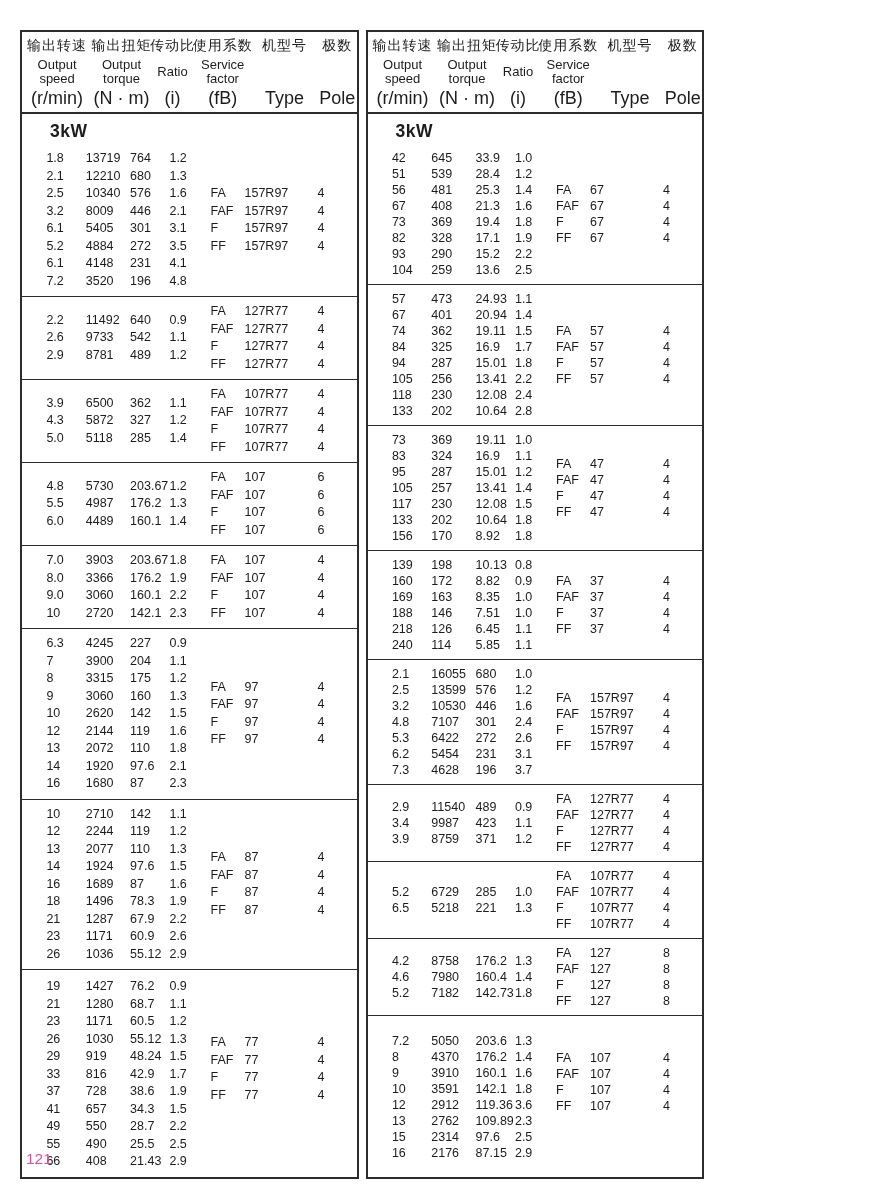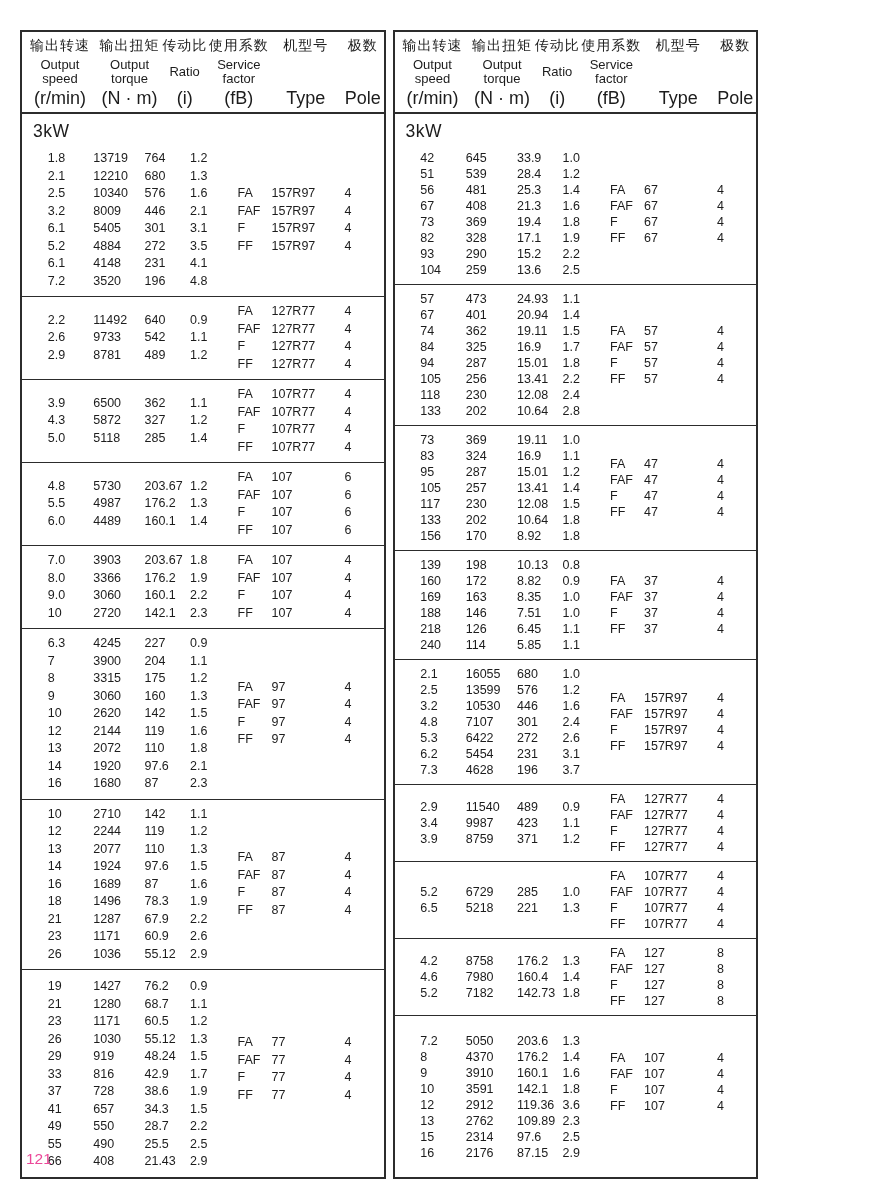--- a/index.html
+++ b/index.html
@@ -2,21 +2,21 @@
 <html><head>
 <meta charset="utf-8">
 <style>
   html,body{margin:0;padding:0;}
   body{
     width:888px;height:1191px;background:#ffffff;position:relative;
     font-family:"Liberation Sans", sans-serif;color:#1c1c1c;
     -webkit-font-smoothing:antialiased;
   }
   .tables{
-    position:absolute;left:20px;top:30px;width:738px;
+    position:absolute;left:20px;top:30px;width:684px;
     display:flex;gap:7px;align-items:stretch;
   }
   .half{
     flex:1;border:2px solid #2c2c2c;background:#fff;
     display:flex;flex-direction:column;
     --lh:16px;
   }
   .half.left{--lh:17.5px;}
   
   .thead{
@@ -26,21 +26,21 @@
   .hc{display:flex;flex-direction:column;align-items:center;padding-top:5px;padding-bottom:3px;}
   .hc0{width:21%;} .hc1{width:17.5%;} .hc2{width:13%;} .hc3{width:17%;} .hc4{width:20%;} .hc5{width:11.5%;}
   .zh{font-size:14px;letter-spacing:1px;white-space:nowrap;}
   .hen{
     flex:1;display:flex;align-items:center;justify-content:center;
     font-size:13px;line-height:14px;text-align:center;white-space:pre-line;
   }
   .unit{font-size:18px;white-space:nowrap;}
   
   .tbody{display:flex;flex-direction:column;flex:1;}
-  .sec-title{font-weight:normal;font-size:17.5px;padding:7px 0 2px 11px;letter-spacing:0.5px;}
+  .sec-title{font-weight:bold;font-size:17.5px;padding:7px 0 2px 11px;letter-spacing:0.5px;margin-left:17px;}
   .block{
     display:flex;align-items:center;
     border-bottom:1.5px solid #2c2c2c;
     padding:6px 0 6px 0;
   }
   .tbody .block:last-child{border-bottom:none;flex:1;align-items:center;padding-top:8px;}
   .rows{flex:1;padding-left:4.9%;margin-left:8px;}
   .row{display:flex;line-height:var(--lh);font-size:12.5px;}
   .c{display:block;white-space:nowrap;}
   .c0{width:24%;} .c1{width:27%;} .c2{width:24%;} .c3{flex:1;}

